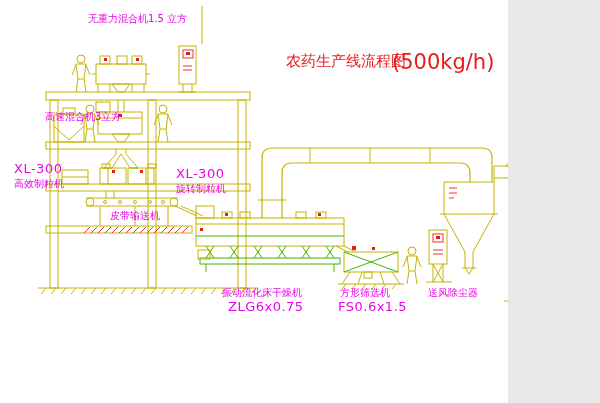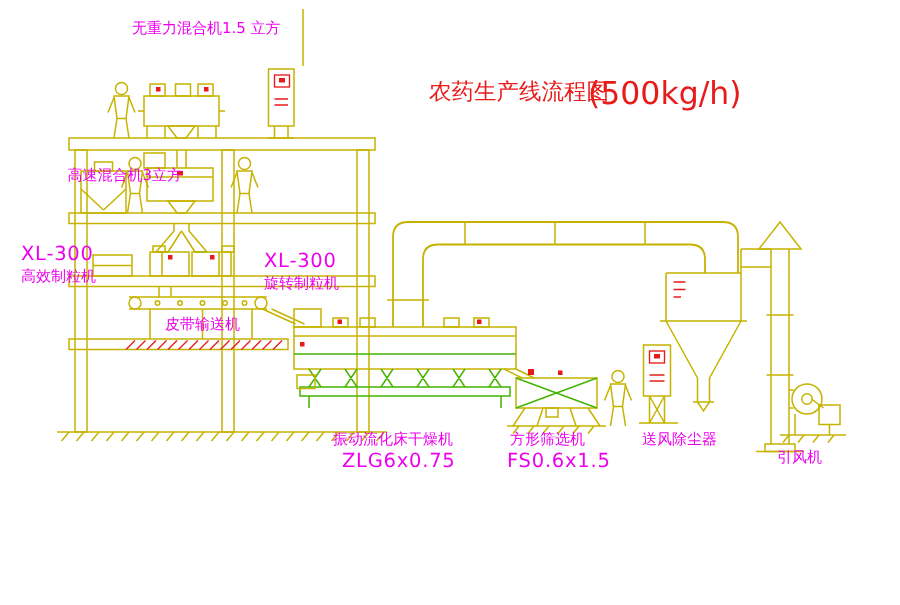--- a/index.html
+++ b/index.html
@@ -5,21 +5,21 @@
   :root{
     --background:#ffffff;
     --line-yellow:#c6b300;
     --detail-green:#44b400;
     --accent-red:#e81b1b;
     --label-magenta:#ee00ee;
     --title-red:#e81b1b;
   }
   html,body{margin:0;padding:0;background:#e8e8e8;}
   .canvas{
-    position:relative;width:600px;height:403px;background:var(--background);
+    position:relative;width:508px;height:403px;background:var(--background);
     overflow:hidden;font-family:"DejaVu Sans",sans-serif;text-align:right;
   }
   svg{position:absolute;left:0;top:0;}
   .ln{stroke:var(--line-yellow);fill:none;stroke-width:1;}
   .lnw{stroke:var(--line-yellow);fill:none;stroke-width:1.2;}
   .lnr{stroke:var(--accent-red);fill:none;stroke-width:0.9;}
   .lng{stroke:var(--detail-green);fill:none;stroke-width:1;}
   .fr{fill:var(--accent-red);stroke:none;}
   text{font-family:"DejaVu Sans",sans-serif;}
   .lbl{fill:var(--label-magenta);font-size:10px;}

